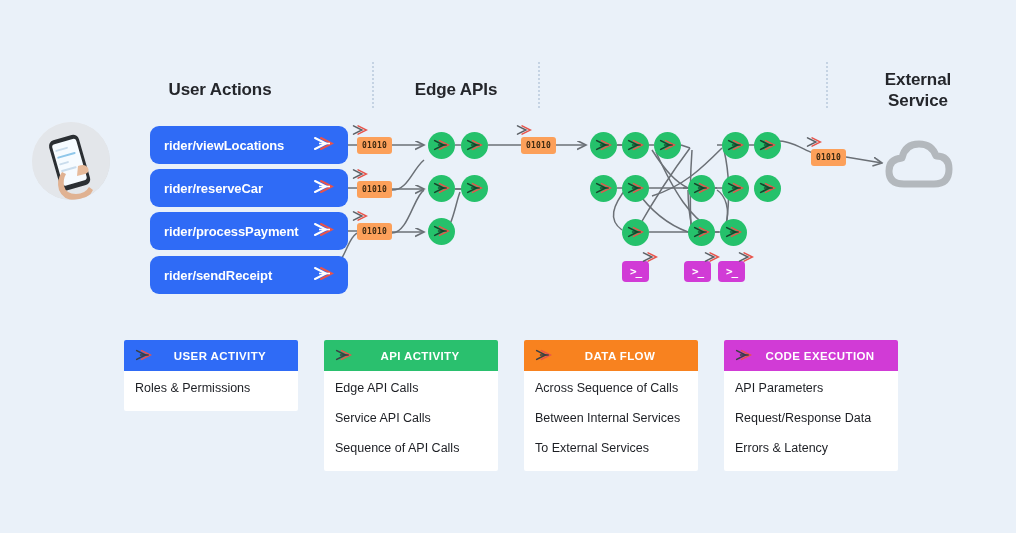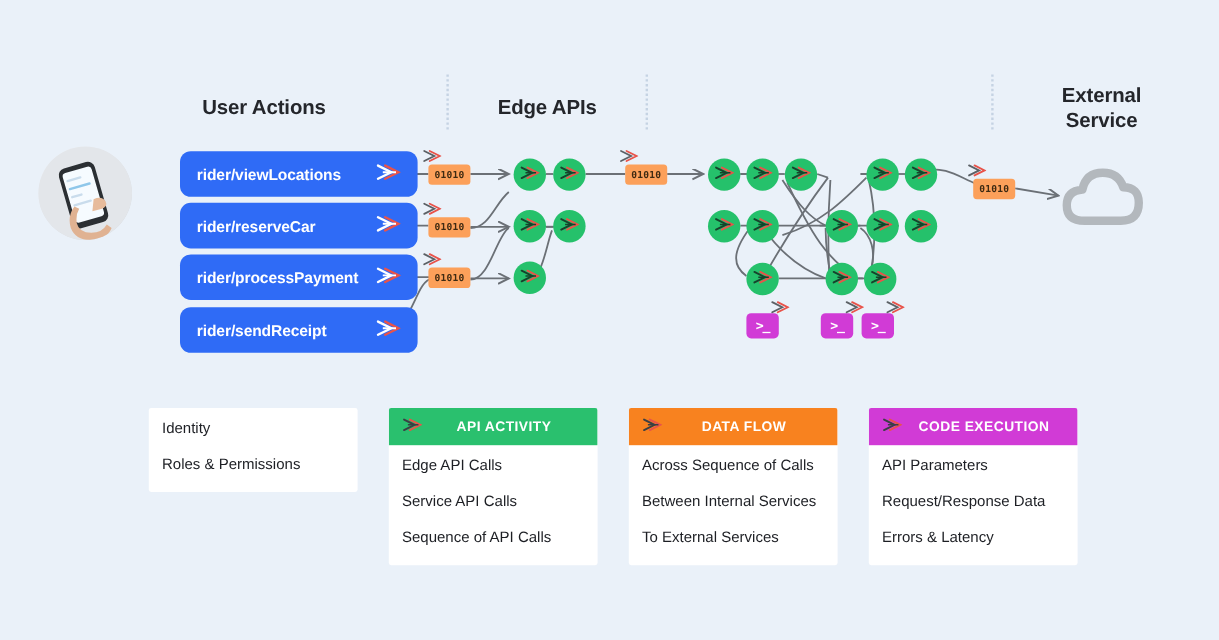--- a/index.html
+++ b/index.html
@@ -423,22 +423,29 @@
     </div>
 
   <div class="cloud">
     <svg width="70" height="48" viewBox="0 0 70 48">
       <path d="M20 44 q-15 0 -15 -13 q0 -12 13 -13 q3 -14 17 -14 q13 0 17 12 q13 0 13 13 q0 15 -15 15 z" fill="none" stroke="#b3b8bd" stroke-width="7" stroke-linejoin="round"></path>
     </svg>
   </div>
 
   <div id="legend-layer">
       <div class="lcard" style="left: 124px;">
+        <div class="lhead" style="background: rgb(47, 107, 246);">
+          <span><svg width="17" height="12" viewBox="0 0 21 15">
+              <path d="M2 2 L13 7.5 L2 13" fill="none" stroke="#3a3f44" stroke-width="2" stroke-linecap="round"></path>
+              <path d="M8 2 L19 7.5 L8 13" fill="none" stroke="#e8534a" stroke-width="2" stroke-linecap="round"></path>
+              <path d="M6 7.5 L17 7.5" stroke="#3a3f44" stroke-width="1.6"></path>
+            </svg></span>
+          <span class="ltxt">USER ACTIVITY</span>
+        </div>
         <div class="lbody">
-          <div class="lrow">Identity</div>
           <div class="lrow">Roles &amp; Permissions</div>
         </div>
       </div>
       <div class="lcard" style="left: 324px;">
         <div class="lhead" style="background: rgb(42, 192, 110);">
           <span><svg width="17" height="12" viewBox="0 0 21 15">
               <path d="M2 2 L13 7.5 L2 13" fill="none" stroke="#3a3f44" stroke-width="2" stroke-linecap="round"></path>
               <path d="M8 2 L19 7.5 L8 13" fill="none" stroke="#e8534a" stroke-width="2" stroke-linecap="round"></path>
               <path d="M6 7.5 L17 7.5" stroke="#3a3f44" stroke-width="1.6"></path>
             </svg></span>

